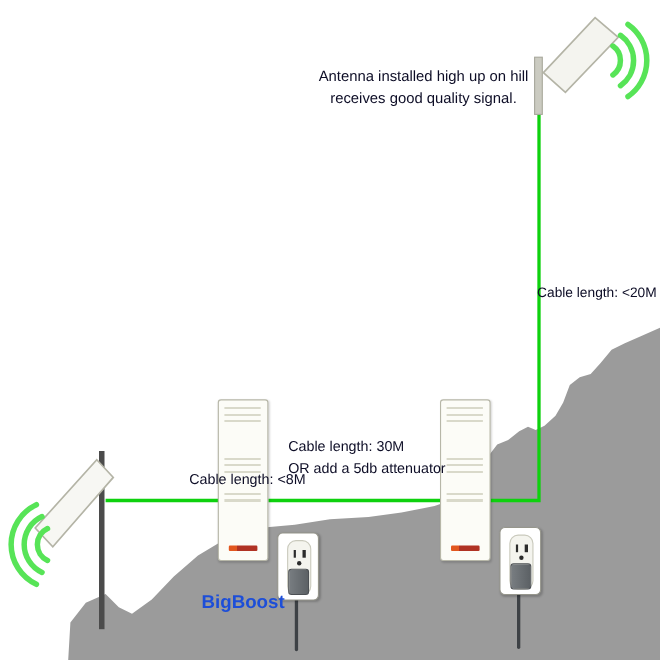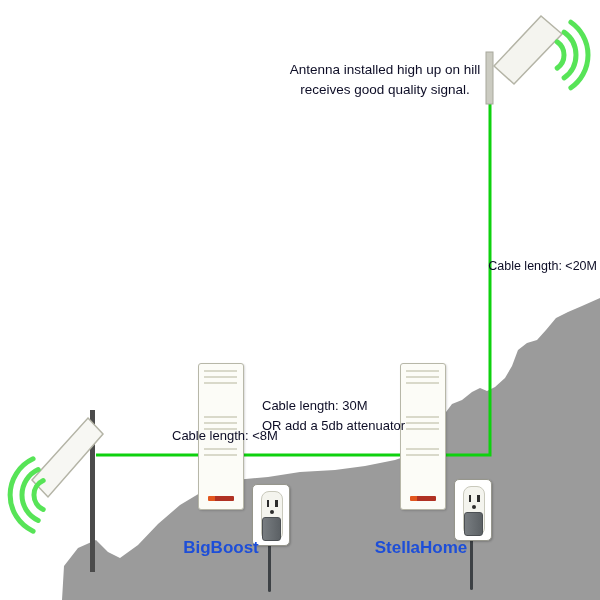--- a/index.html
+++ b/index.html
@@ -125,15 +125,14 @@
 
   <div class="ann nowrap" style="right:3px;top:257px;font-size:12.5px;">Cable length: &lt;20M</div>
 
   <div class="ann nowrap" style="left:112px;top:426px;font-size:13px;margin-left:32px;">Cable length: &lt;8M</div>
 
   <div class="ann left" style="left:262px;top:396px;width:150px;font-size:13px;">Cable length: 30M
 OR add a 5db attenuator</div>
 
   <div class="device-label" style="left:167px;top:538px;width:108px;">BigBoost</div>
 
-  <div class="device-label" style="left:356px;top:538px;width:130px;">StellaHome</div>
 
 </div>
 
 </body></html>

